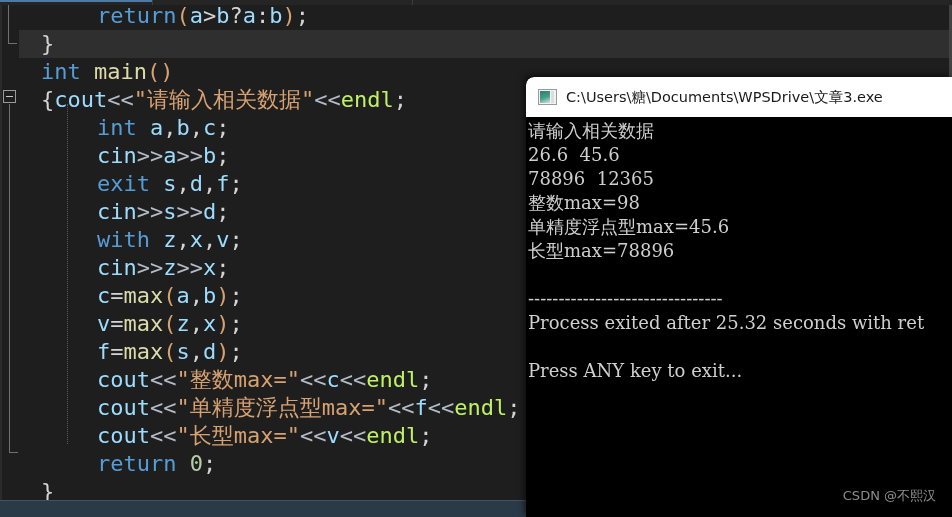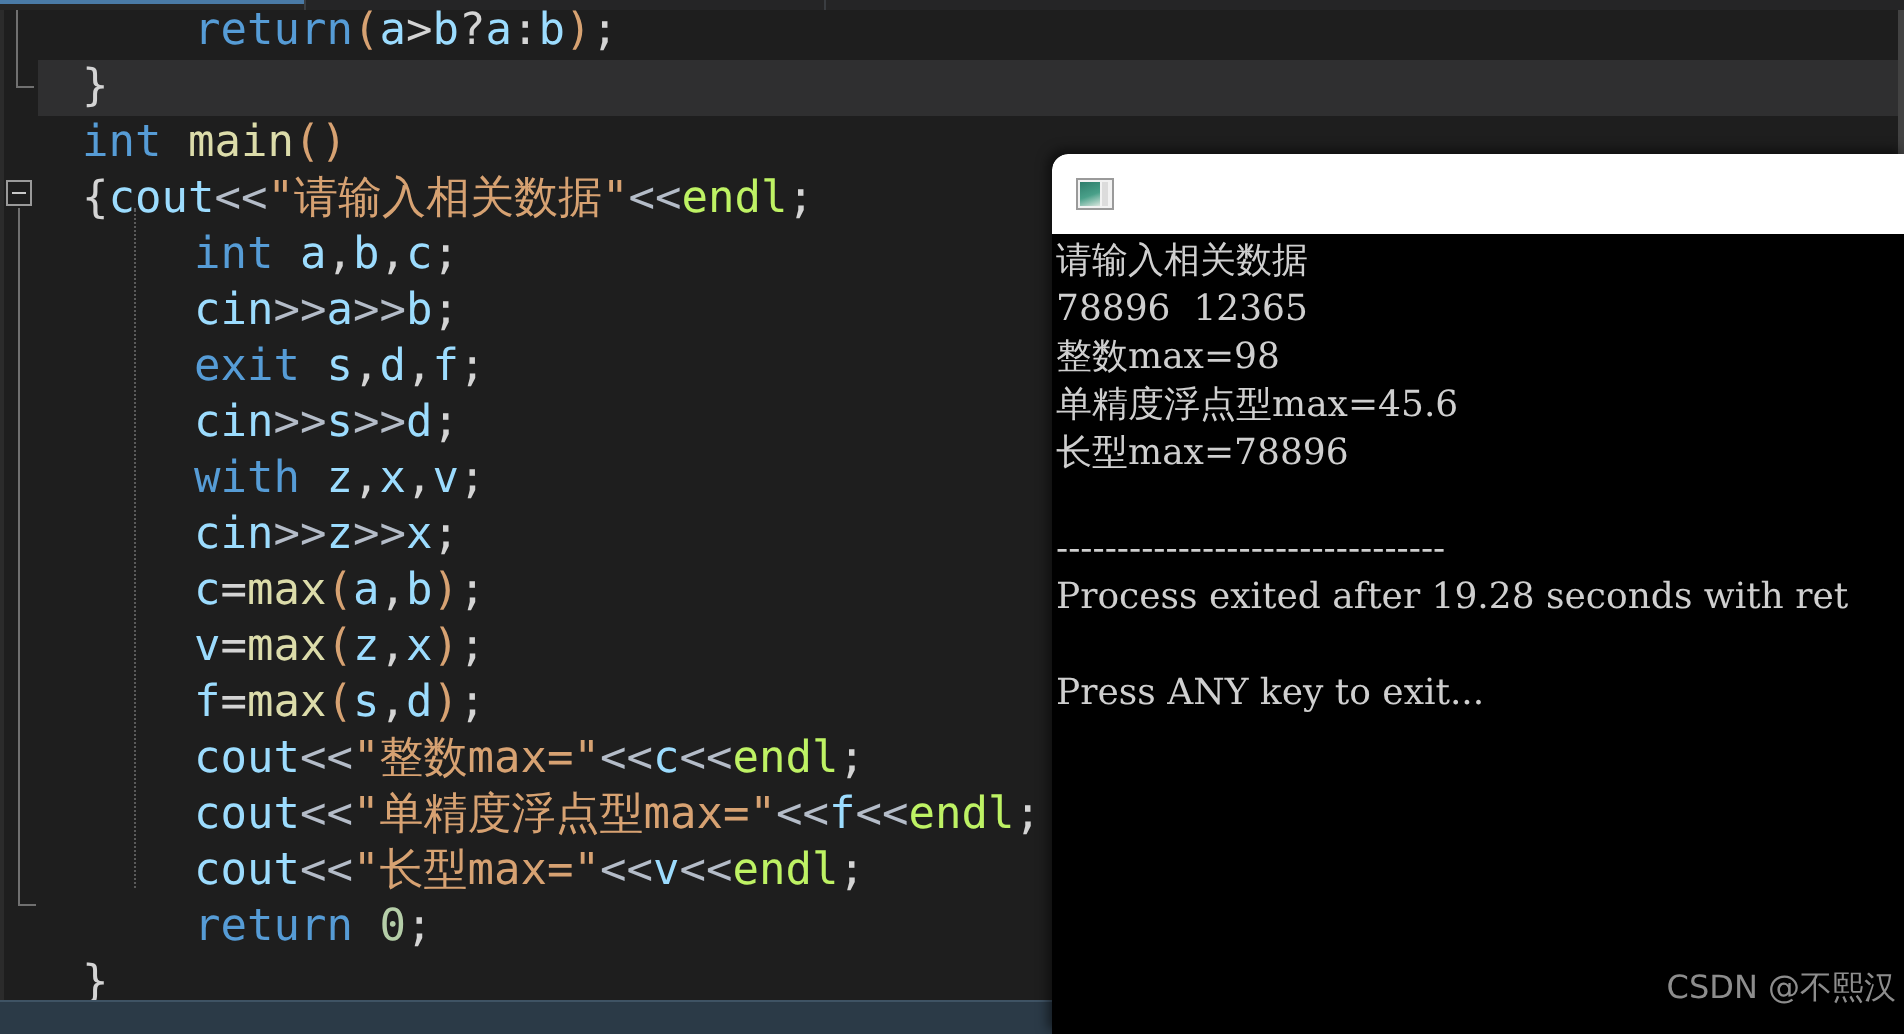--- a/index.html
+++ b/index.html
@@ -217,24 +217,24 @@
     line-height: 24px;
     color: #cfcfcf;
     white-space: pre;
     height: 24px;
   }
   .con-line.blank { color: transparent; }
 
   
   #watermark {
     position: absolute;
-    right: 4px;
+    right: 16px;
     bottom: 12px;
     font-family: "DejaVu Sans", sans-serif;
-    font-size: 16px;
+    font-size: 13px;
     color: #8d8d8d;
     white-space: nowrap;
     z-index: 40;
   }
 </style>
 </head>
 <body>
 
 <div id="ide">
 
@@ -283,28 +283,30 @@
 
     <div id="editor-scroll"></div>
   </div>
 
   <div id="statusbar"></div>
 </div>
 
 <div id="console-window">
   <div id="console-titlebar">
     <div id="console-icon"></div>
+    <div id="console-title-text">C:\Users\糖\Documents\WPSDrive\文章3.exe</div>
   </div>
   <div id="console-body">
       <div class="con-line">请输入相关数据</div>
+      <div class="con-line">26.6  45.6</div>
       <div class="con-line">78896  12365</div>
       <div class="con-line">整数max=98</div>
       <div class="con-line">单精度浮点型max=45.6</div>
       <div class="con-line">长型max=78896</div>
       <div class="con-line blank">&nbsp;</div>
       <div class="con-line">--------------------------------</div>
-      <div class="con-line">Process exited after 19.28 seconds with ret</div>
+      <div class="con-line">Process exited after 25.32 seconds with ret</div>
       <div class="con-line blank">&nbsp;</div>
       <div class="con-line">Press ANY key to exit...</div>
     </div>
 </div>
 
 <div id="watermark">CSDN @不熙汉</div>
 
 </body></html>

